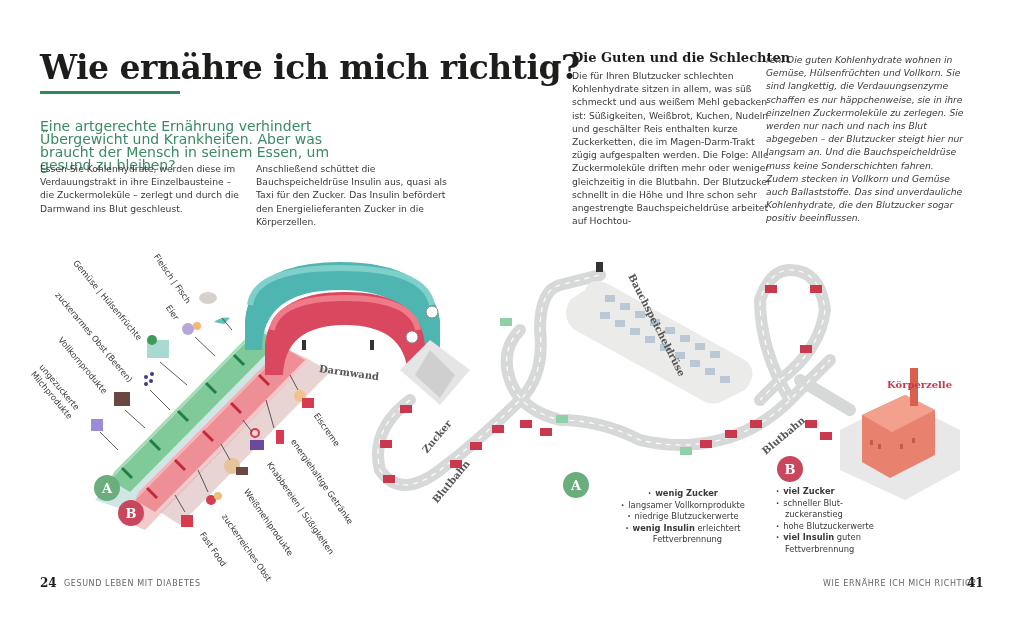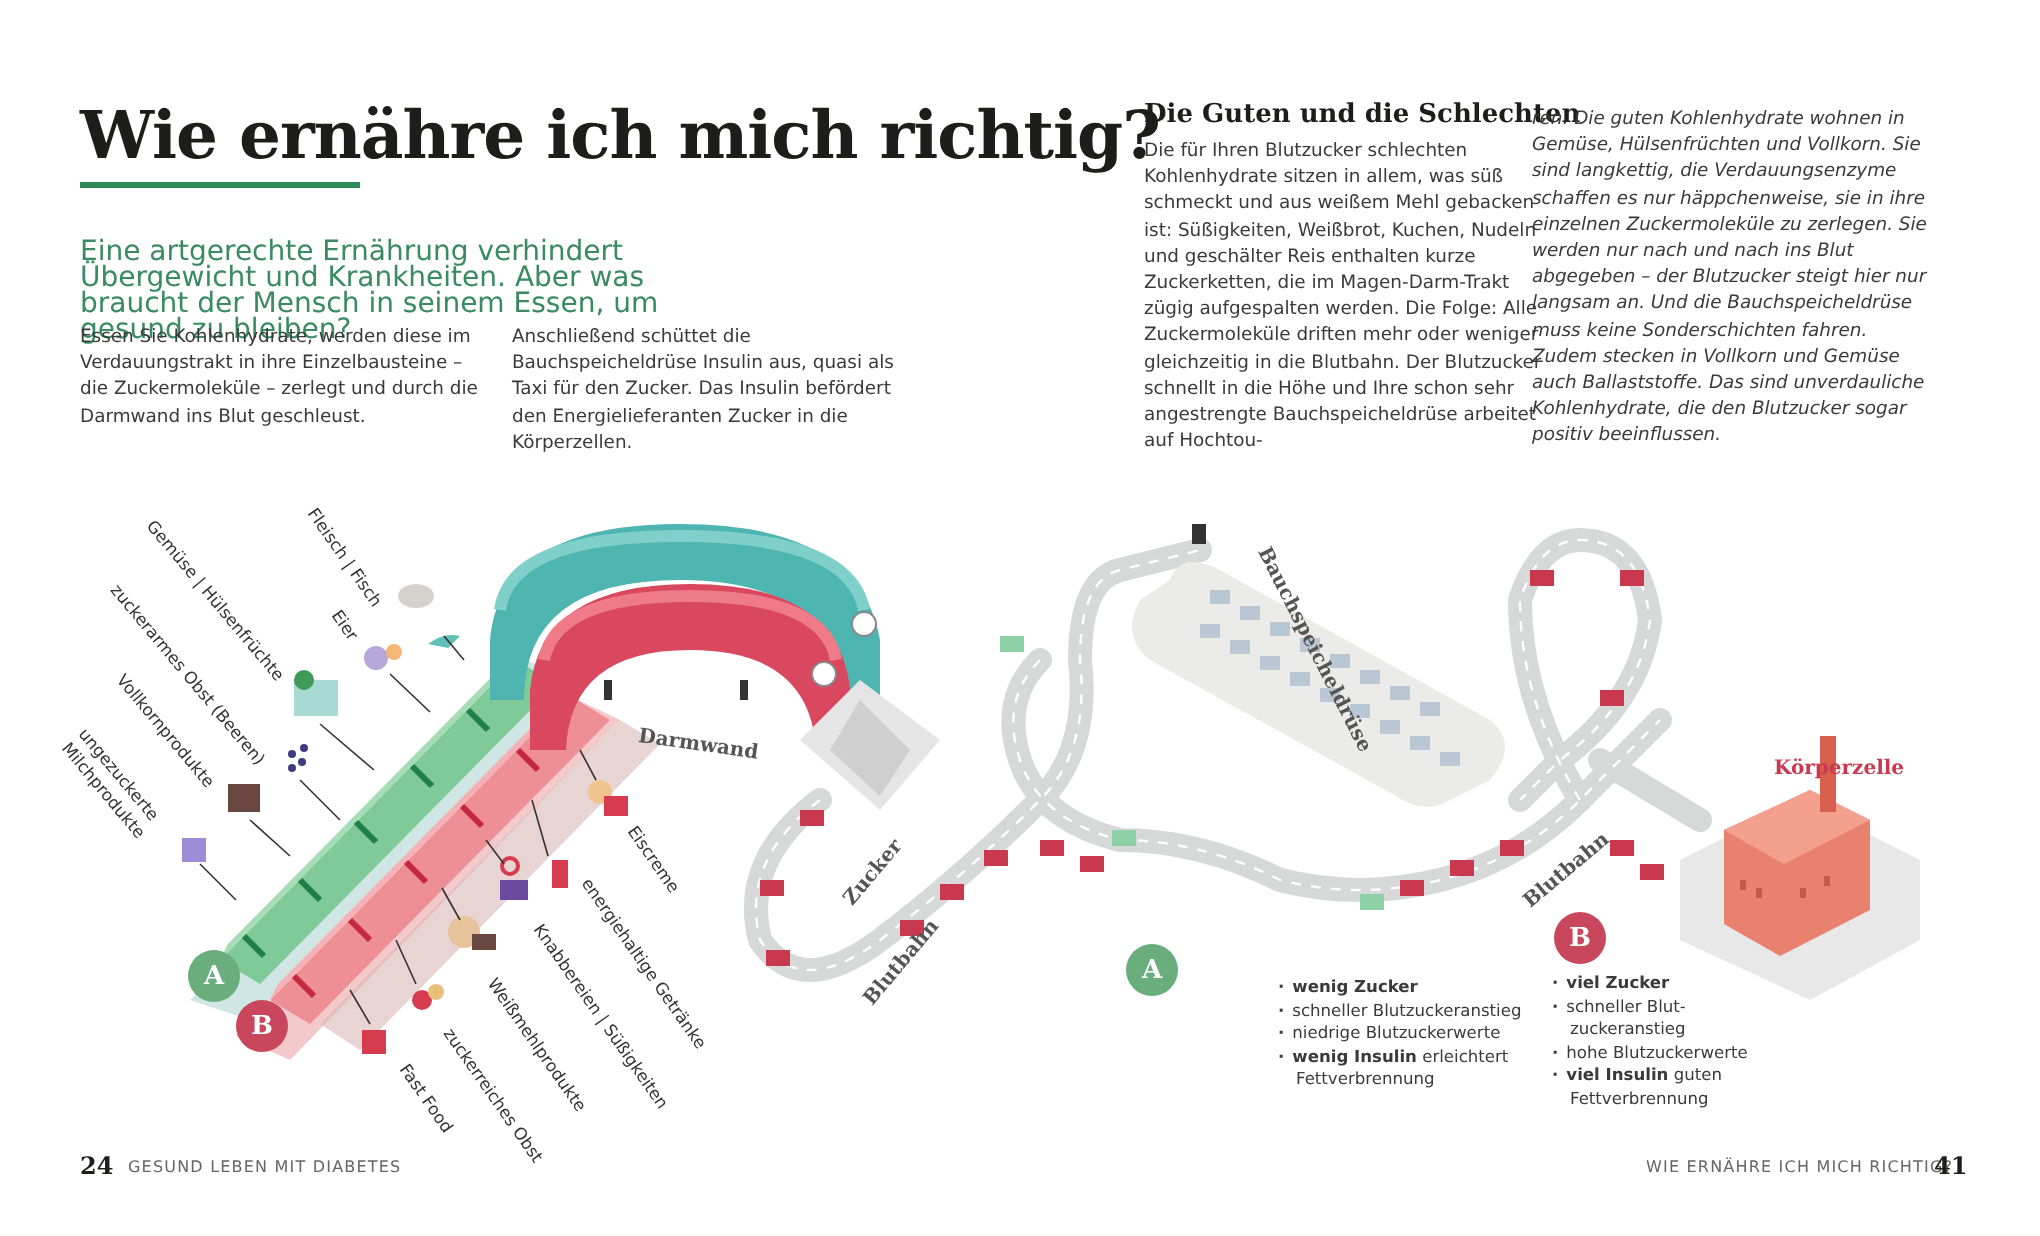--- a/index.html
+++ b/index.html
@@ -207,23 +207,23 @@
 <div class="abs label-serif" style="left:420px;top:448px;transform:rotate(-50deg);">Zucker</div>
 <div class="abs label-serif" style="left:430px;top:498px;transform:rotate(-50deg);">Blutbahn</div>
 <div class="abs label-serif" style="left:760px;top:448px;transform:rotate(-40deg);">Blutbahn</div>
 <div class="abs label-serif" style="left:636px;top:272px;transform:rotate(63deg);">Bauchspeicheldrüse</div>
 <div class="abs label-serif" style="left:887px;top:379px;color:#c9384f;text-align:right;">Körperzelle</div>
 
 <div class="abs circle" style="left:94px;top:475px;background:#6aae7d;">A</div>
 <div class="abs circle" style="left:118px;top:500px;background:#c9475d;">B</div>
 
 <div class="abs circle" style="left:563px;top:472px;background:#6aae7d;">A</div>
-<ul class="abs bullets" style="left:639px;top:488px;width:160px;">
+<ul class="abs bullets" style="left:603px;top:488px;width:160px;text-align:center;">
   <li><b>wenig Zucker</b><span></span></li>
-  <li><b></b><span>schneller Blutzuckeranstieg</span></li>
+  <li><b></b><span>langsamer Vollkornprodukte</span></li>
   <li><b></b><span>niedrige Blutzuckerwerte</span></li>
   <li><b>wenig Insulin</b><span> erleichtert</span></li>
   <li class="cont"><b></b><span>Fettverbrennung</span></li>
 </ul>
 
 <div class="abs circle" style="left:777px;top:456px;background:#c9475d;">B</div>
 <ul class="abs bullets" style="left:776px;top:486px;width:120px;">
   <li><b>viel Zucker</b><span></span></li>
   <li><b></b><span>schneller Blut-</span></li>
   <li class="cont"><b></b><span>zuckeranstieg</span></li>

